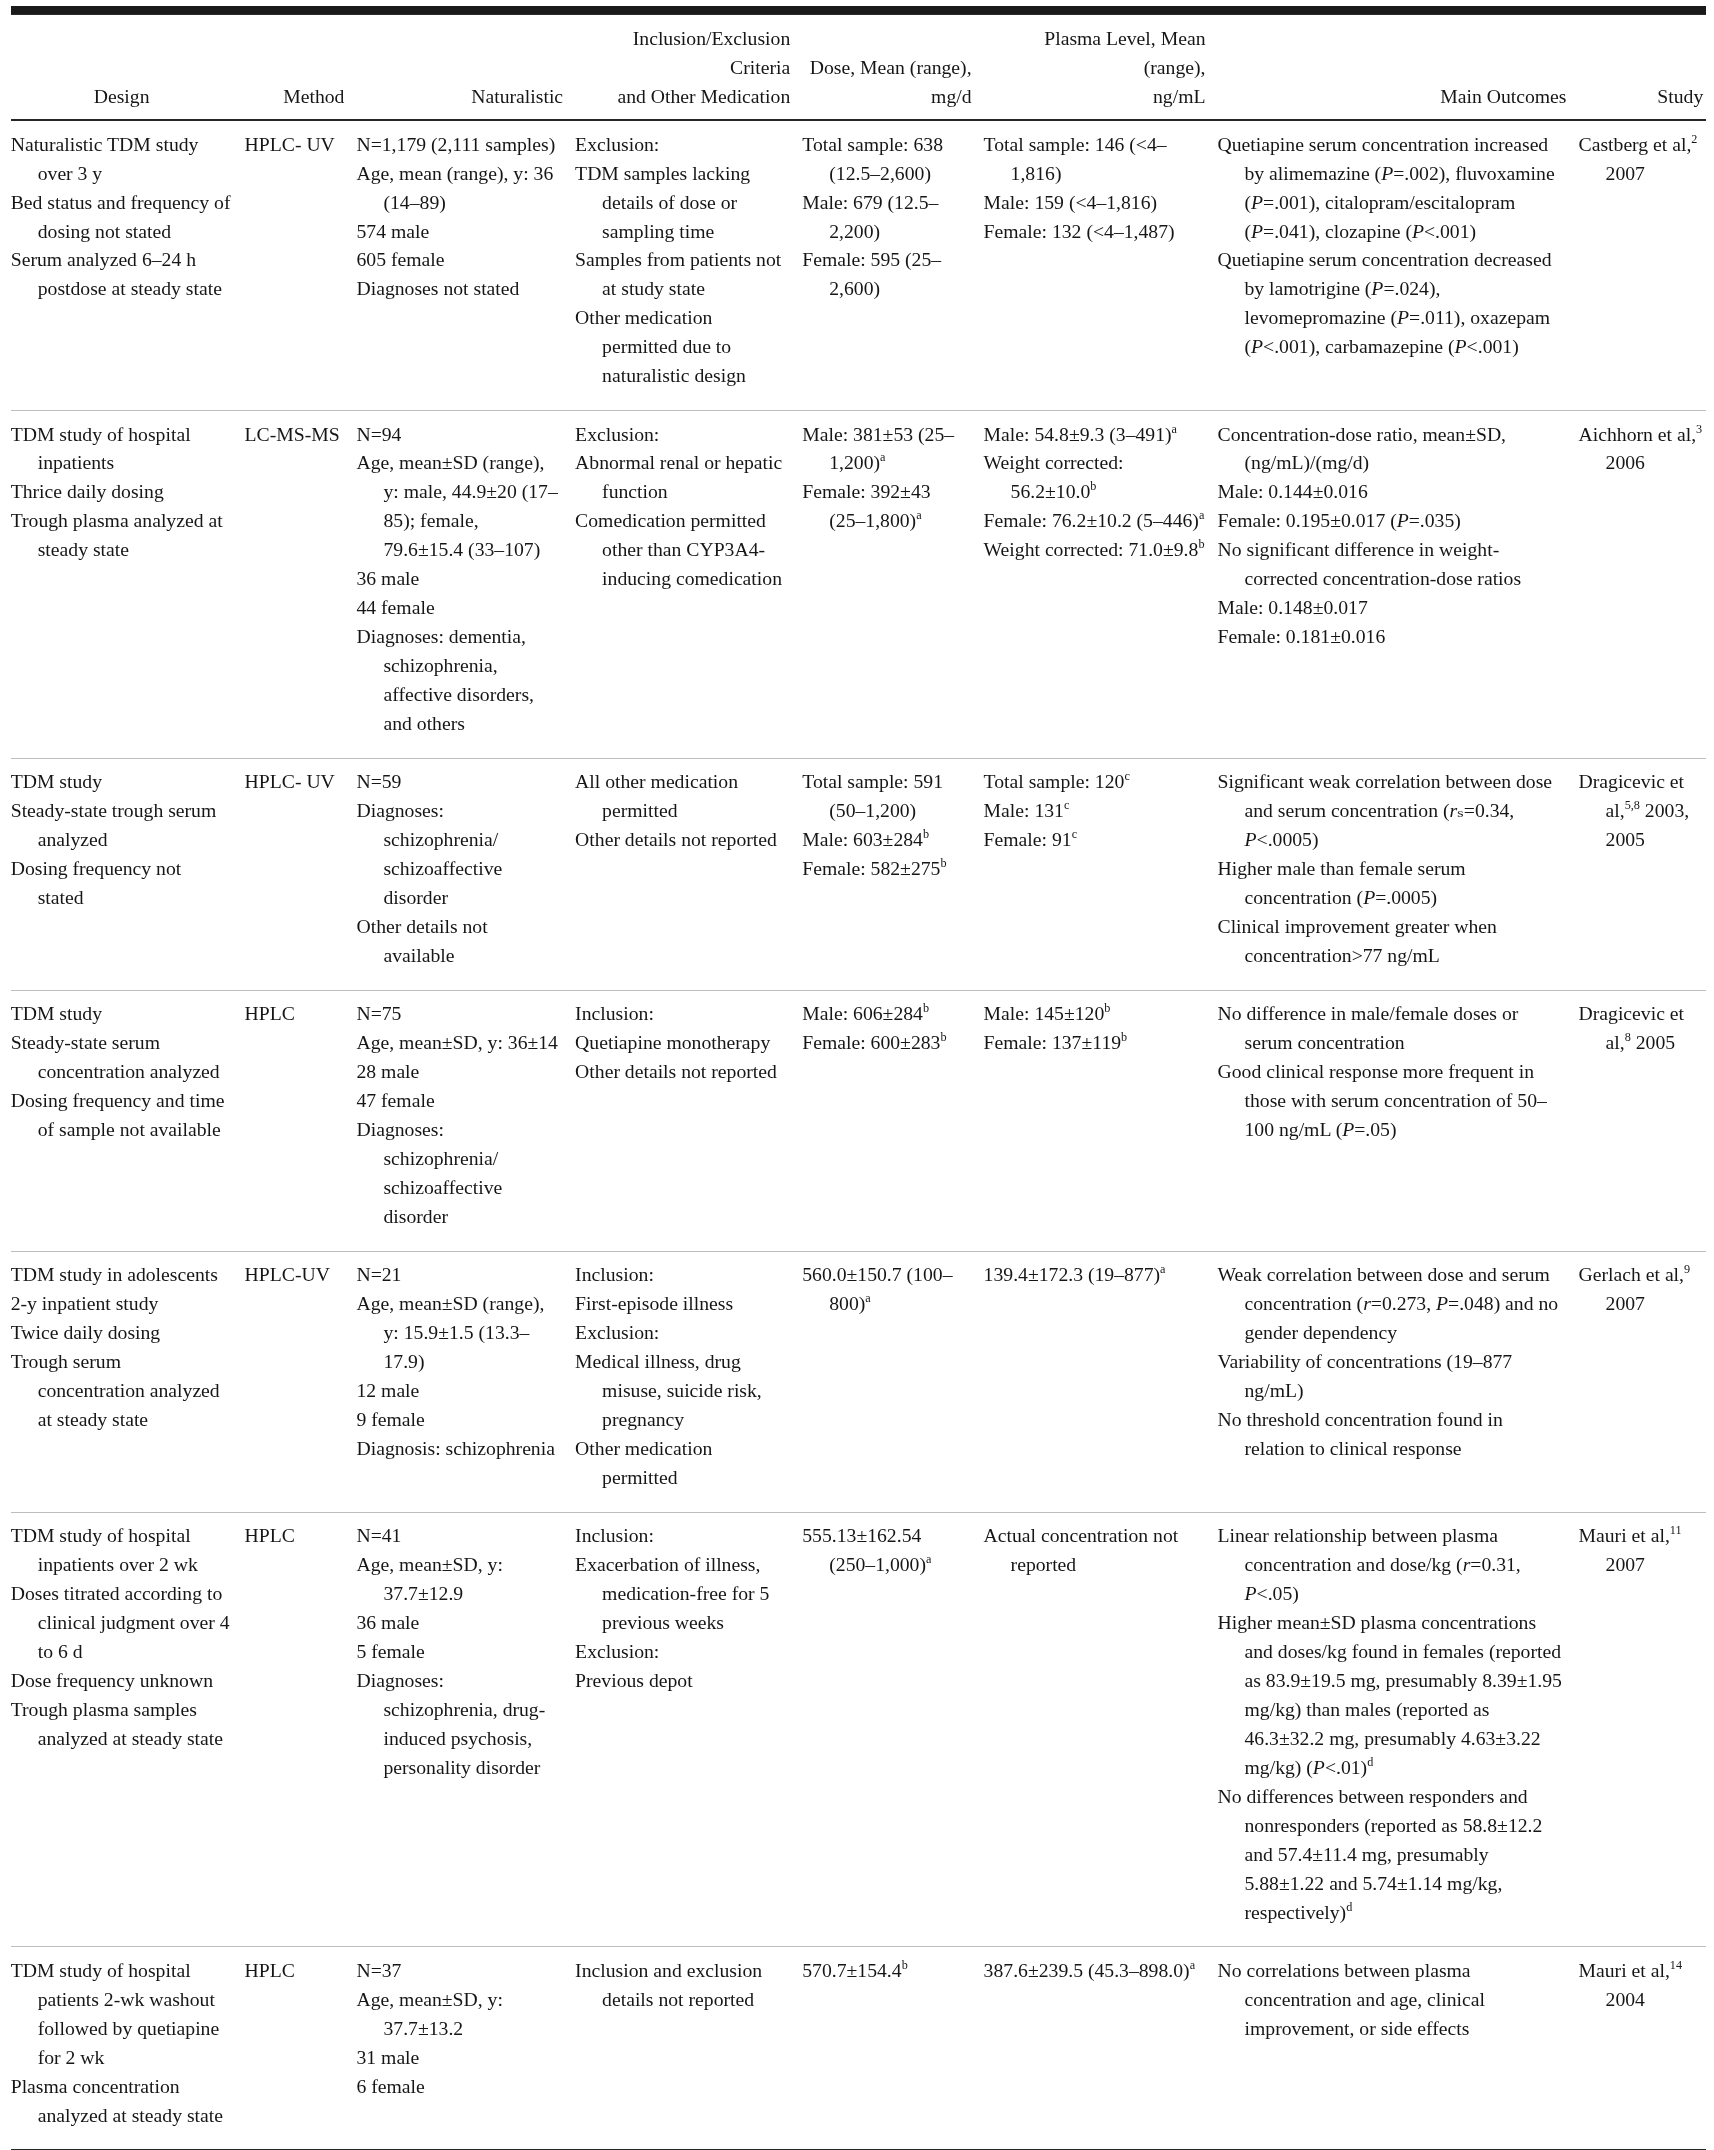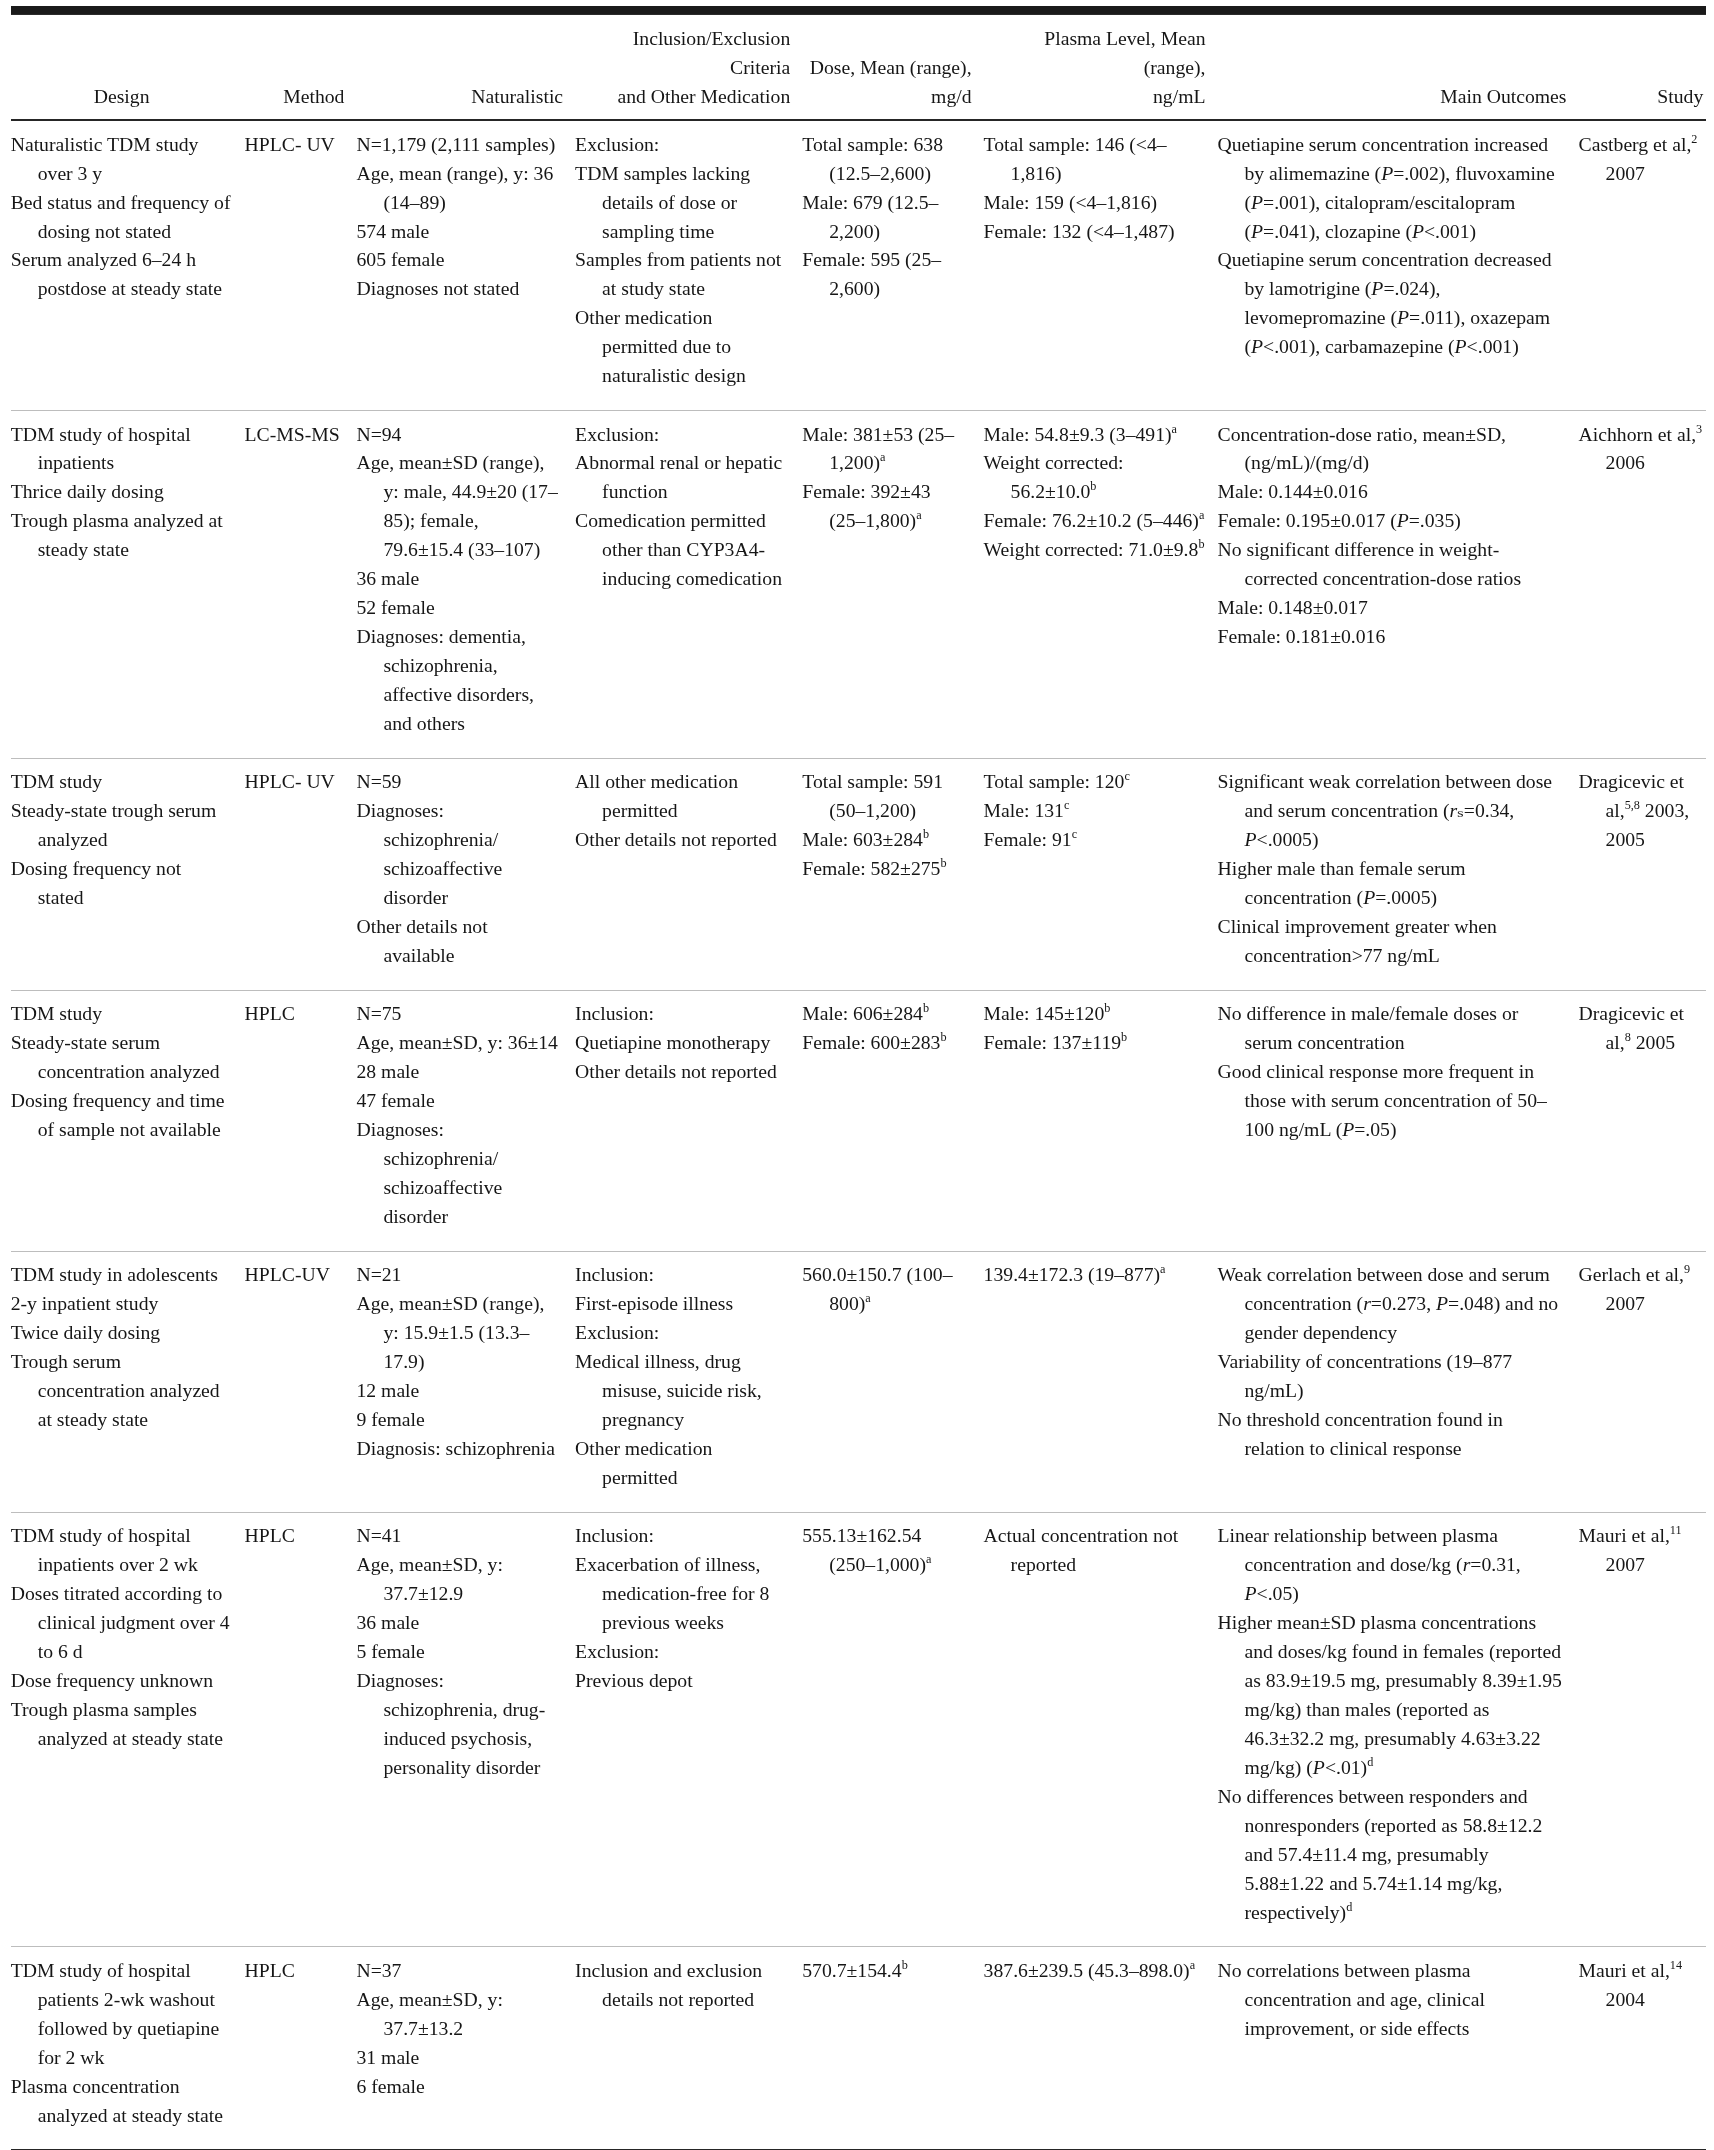--- a/index.html
+++ b/index.html
@@ -119,21 +119,21 @@
             <div class="block">Thrice daily dosing</div>
             <div class="block">Trough plasma analyzed at steady state</div>
           </td>
           <td class="col-method">
             <div class="block">LC-MS-MS</div>
           </td>
           <td class="col-participants">
             <div class="block">N=94</div>
             <div class="block">Age, mean±SD (range), y: male, 44.9±20 (17–85); female, 79.6±15.4 (33–107)</div>
             <div class="block">36 male</div>
-            <div class="block">52 female</div>
+            <div class="block">44 female</div>
             <div class="block">Diagnoses: dementia, schizophrenia, affective disorders, and others</div>
           </td>
           <td class="col-criteria">
             <div class="block">Exclusion:</div>
             <div class="block">Abnormal renal or hepatic function</div>
             <div class="block">Comedication permitted other than CYP3A4-inducing comedication</div>
           </td>
           <td class="col-dose">
             <div class="block">Male: 381±53 (25–1,200)<sup>a</sup></div>
             <div class="block">Female: 392±43 (25–1,800)<sup>a</sup></div>
@@ -281,21 +281,21 @@
           </td>
           <td class="col-participants">
             <div class="block">N=41</div>
             <div class="block">Age, mean±SD, y: 37.7±12.9</div>
             <div class="block">36 male</div>
             <div class="block">5 female</div>
             <div class="block">Diagnoses: schizophrenia, drug-induced psychosis, personality disorder</div>
           </td>
           <td class="col-criteria">
             <div class="block">Inclusion:</div>
-            <div class="block">Exacerbation of illness, medication-free for 8 previous weeks</div>
+            <div class="block">Exacerbation of illness, medication-free for 5 previous weeks</div>
             <div class="block">Exclusion:</div>
             <div class="block">Previous depot</div>
           </td>
           <td class="col-dose">
             <div class="block">555.13±162.54 (250–1,000)<sup>a</sup></div>
           </td>
           <td class="col-plasma">
             <div class="block">Actual concentration not reported</div>
           </td>
           <td class="col-outcomes">

